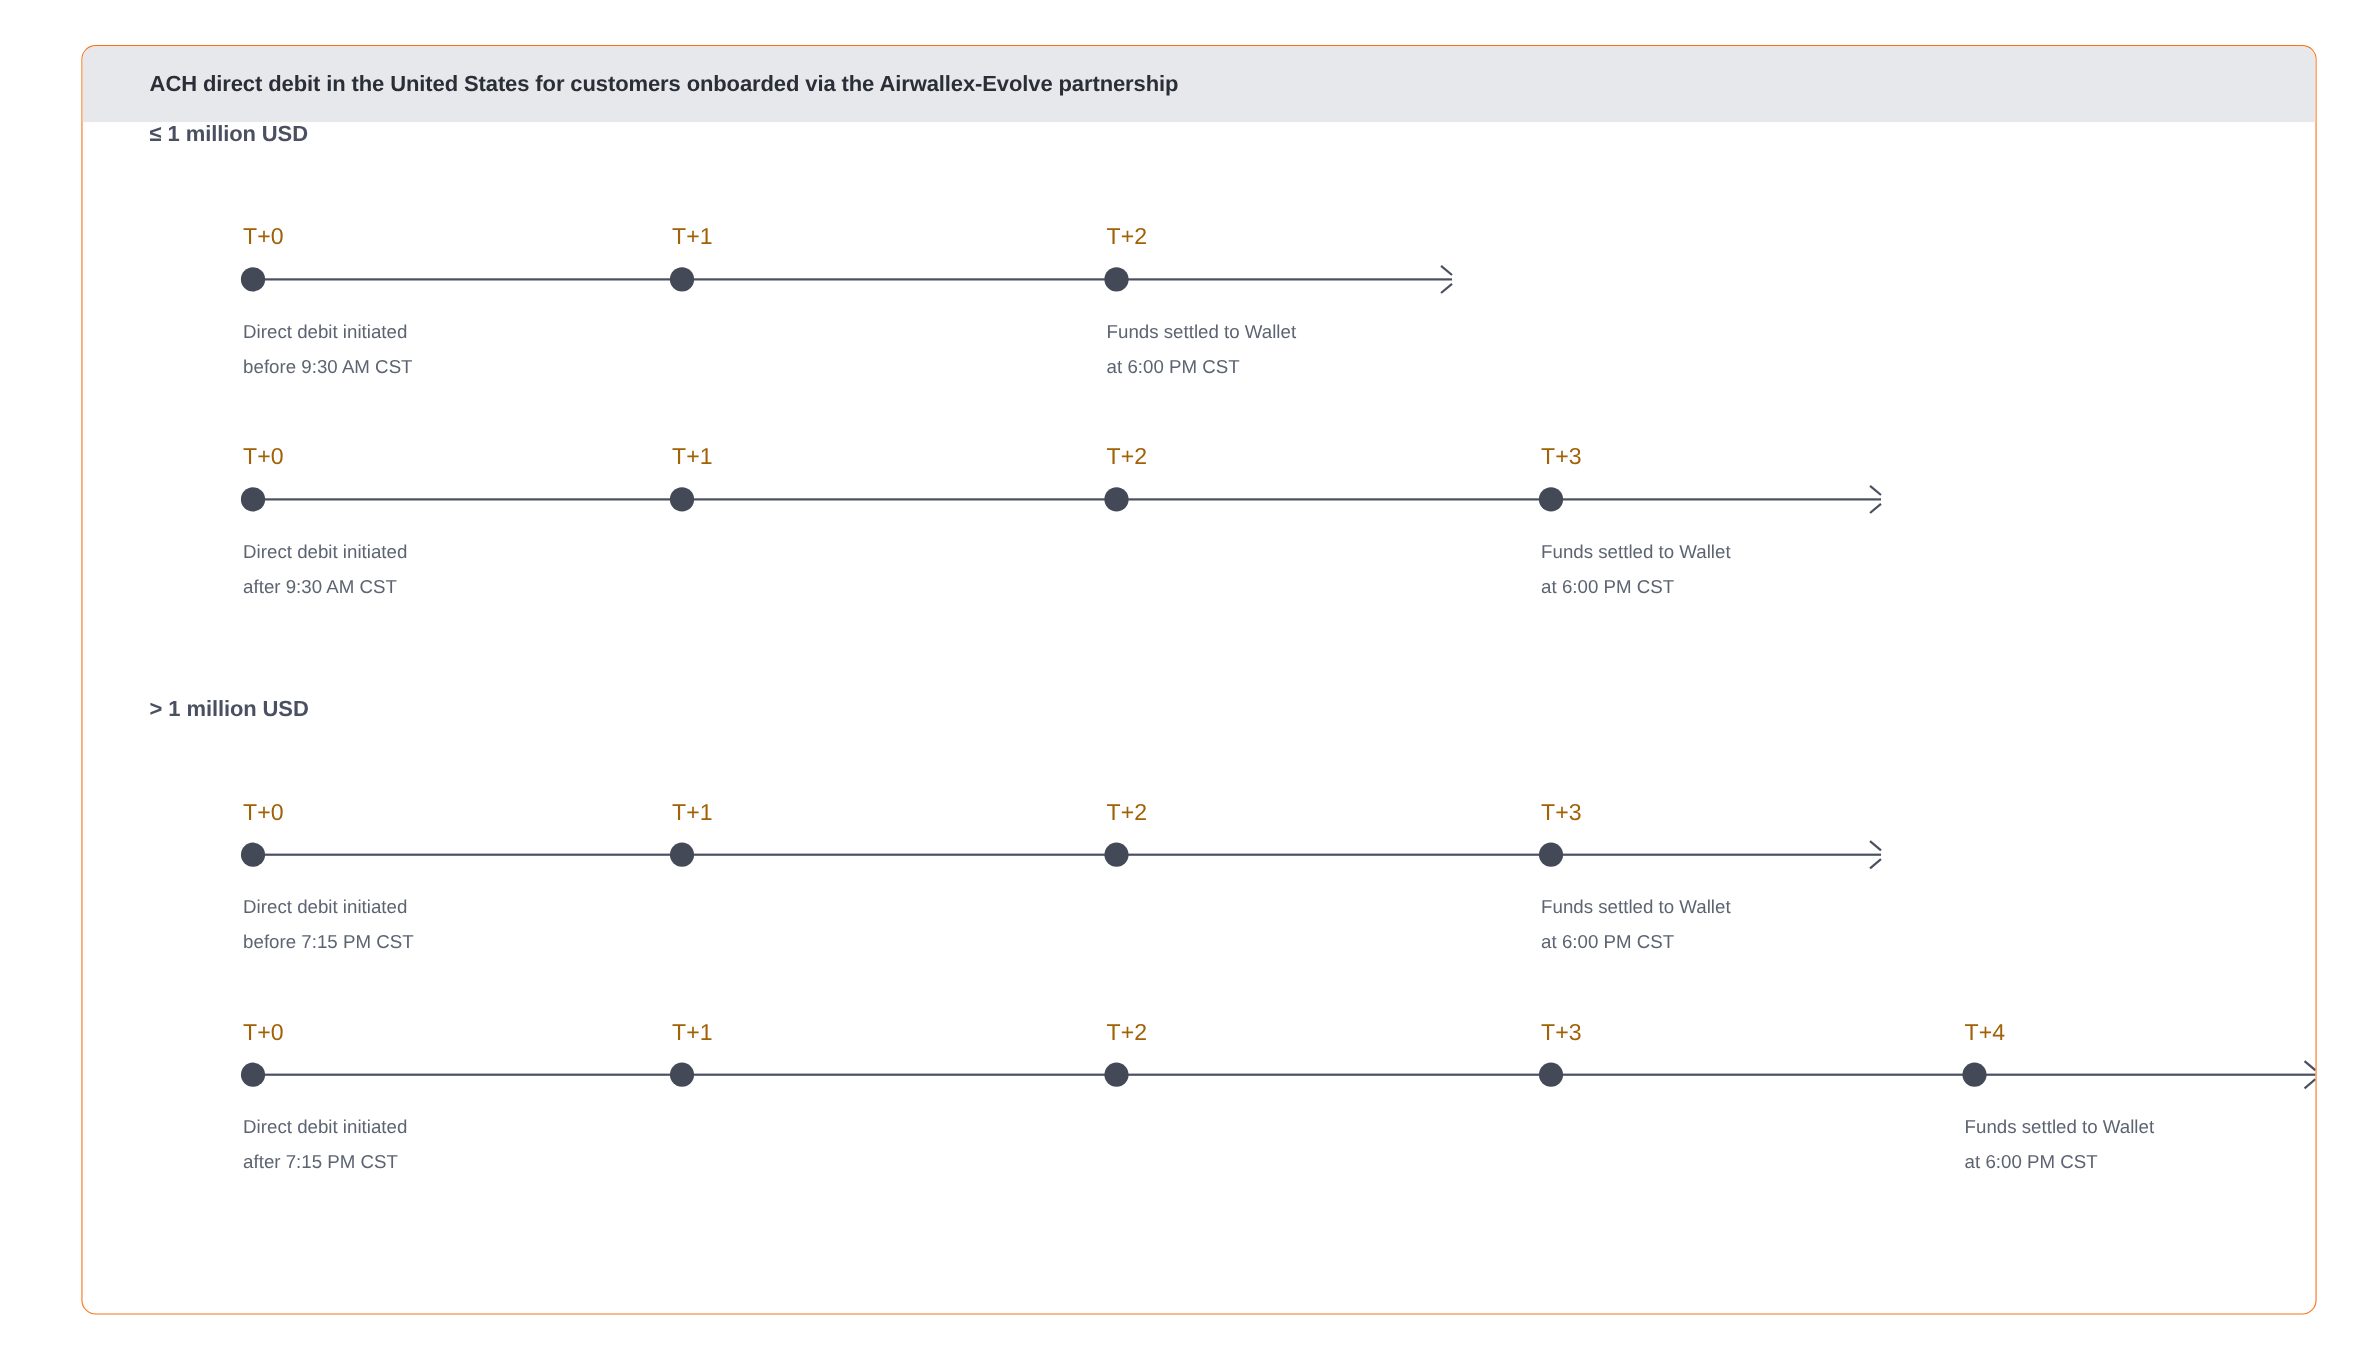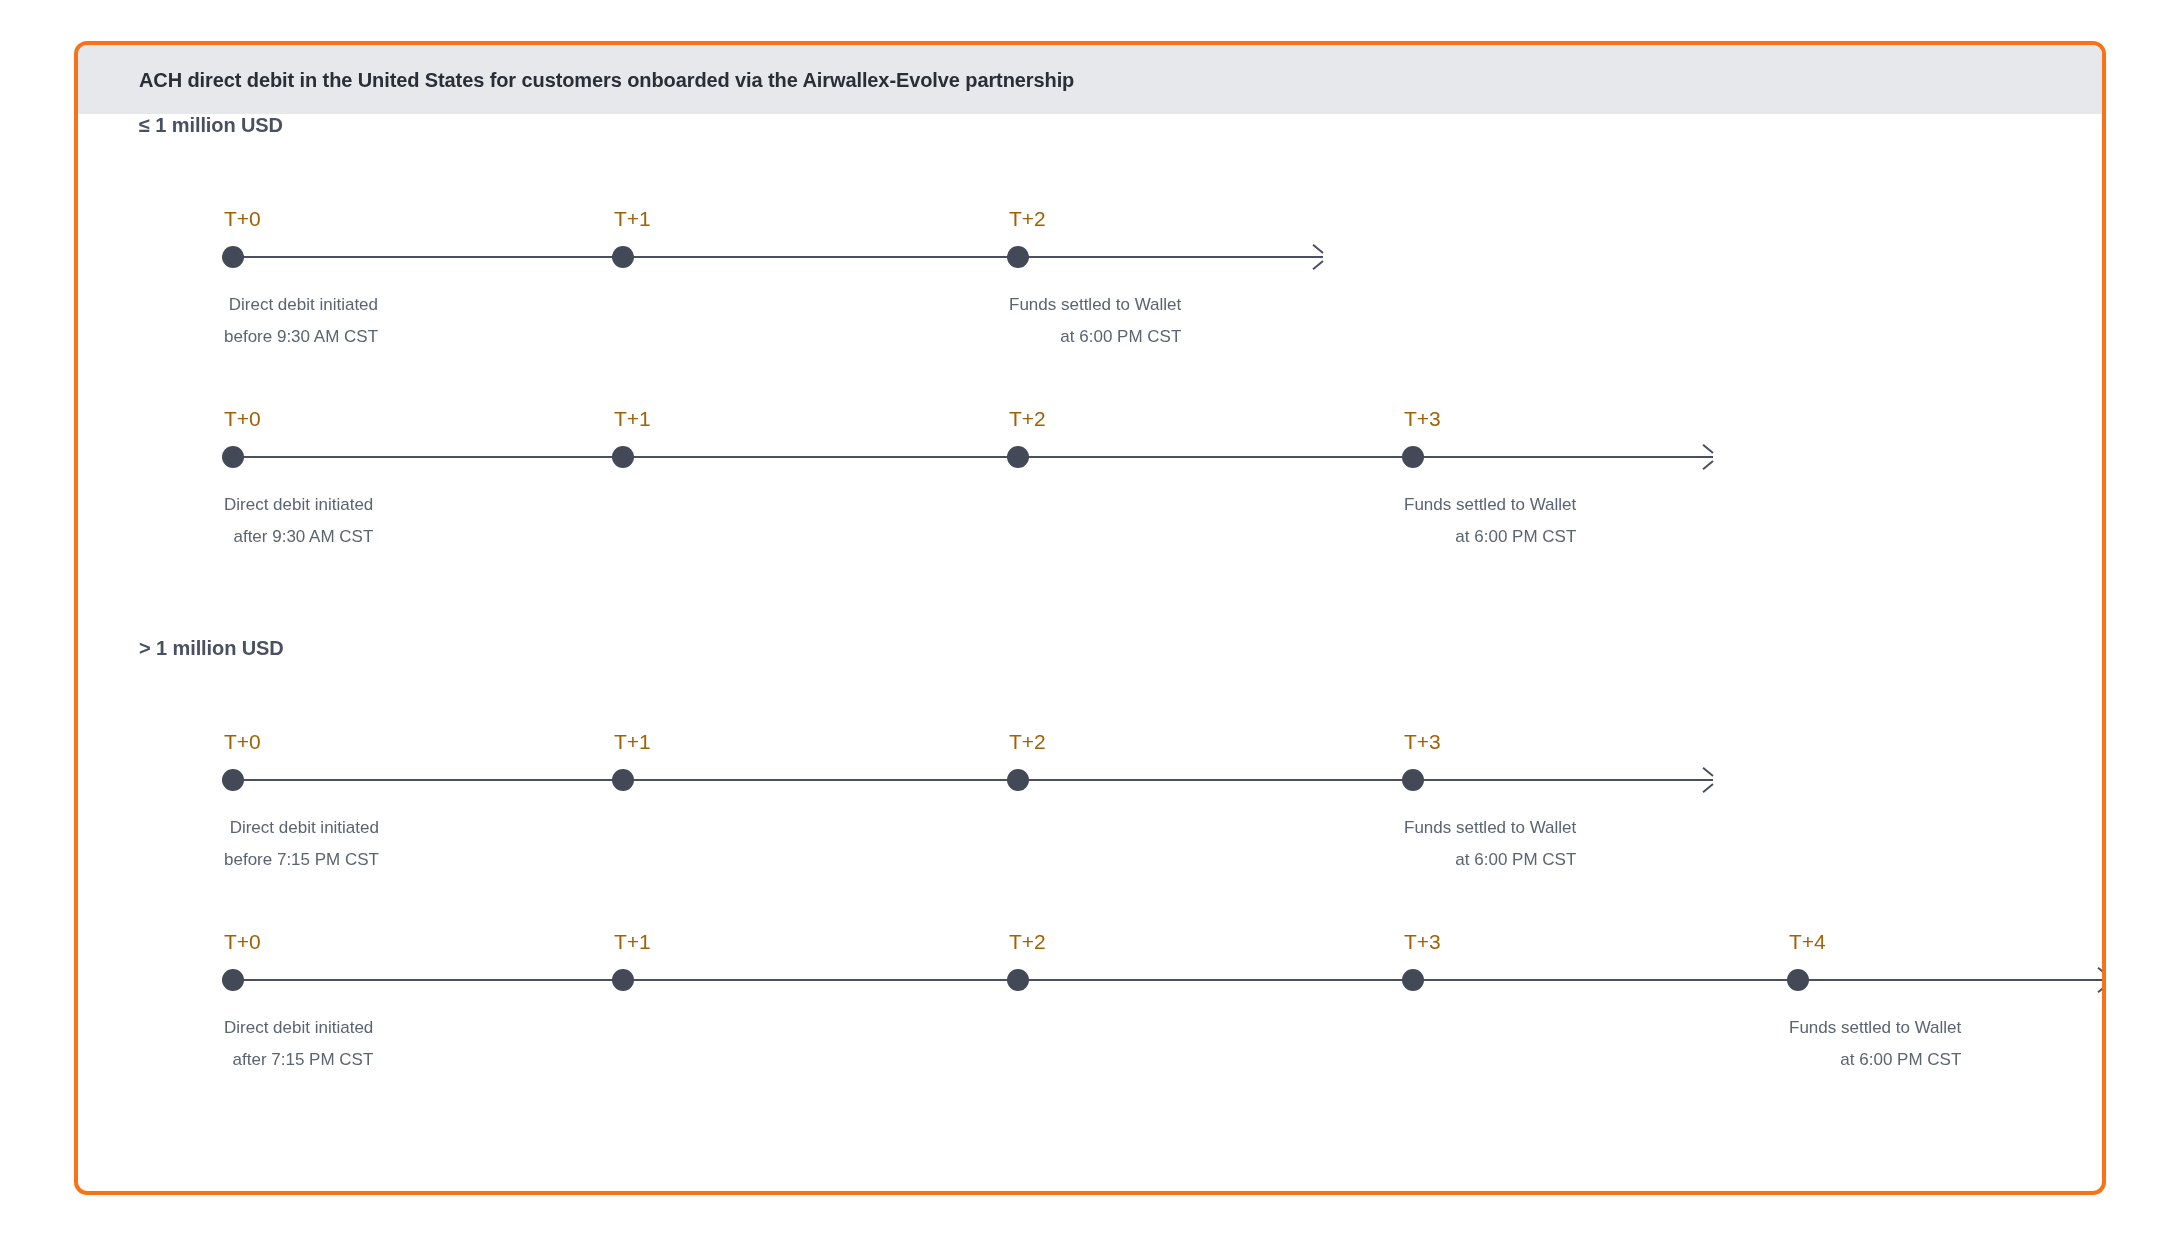--- a/index.html
+++ b/index.html
@@ -15,21 +15,21 @@
     overflow: hidden;
   }
 
   .card {
     position: absolute;
     left: 74px;
     top: 41px;
     width: 2032px;
     height: 1154px;
     background: #ffffff;
-    border: 4px solid #f97316;
+    border: 1px solid #f97316;
     border-radius: 13px;
     box-sizing: border-box;
     overflow: hidden;
   }
 
   .card-header {
     position: absolute;
     left: 0;
     top: 0;
     width: 100%;
@@ -49,21 +49,20 @@
     letter-spacing: -0.1px;
     white-space: nowrap;
   }
 
   .card-body {
     position: absolute;
     left: 0;
     top: 69px;
     width: 100%;
     height: calc(100% - 69px);
-    text-align: right;
   }
 
   .section {
     position: absolute;
     left: 0;
     width: 100%;
   }
   .section-1 { top: 0px; }
   .section-2 { top: 523px; }
 

